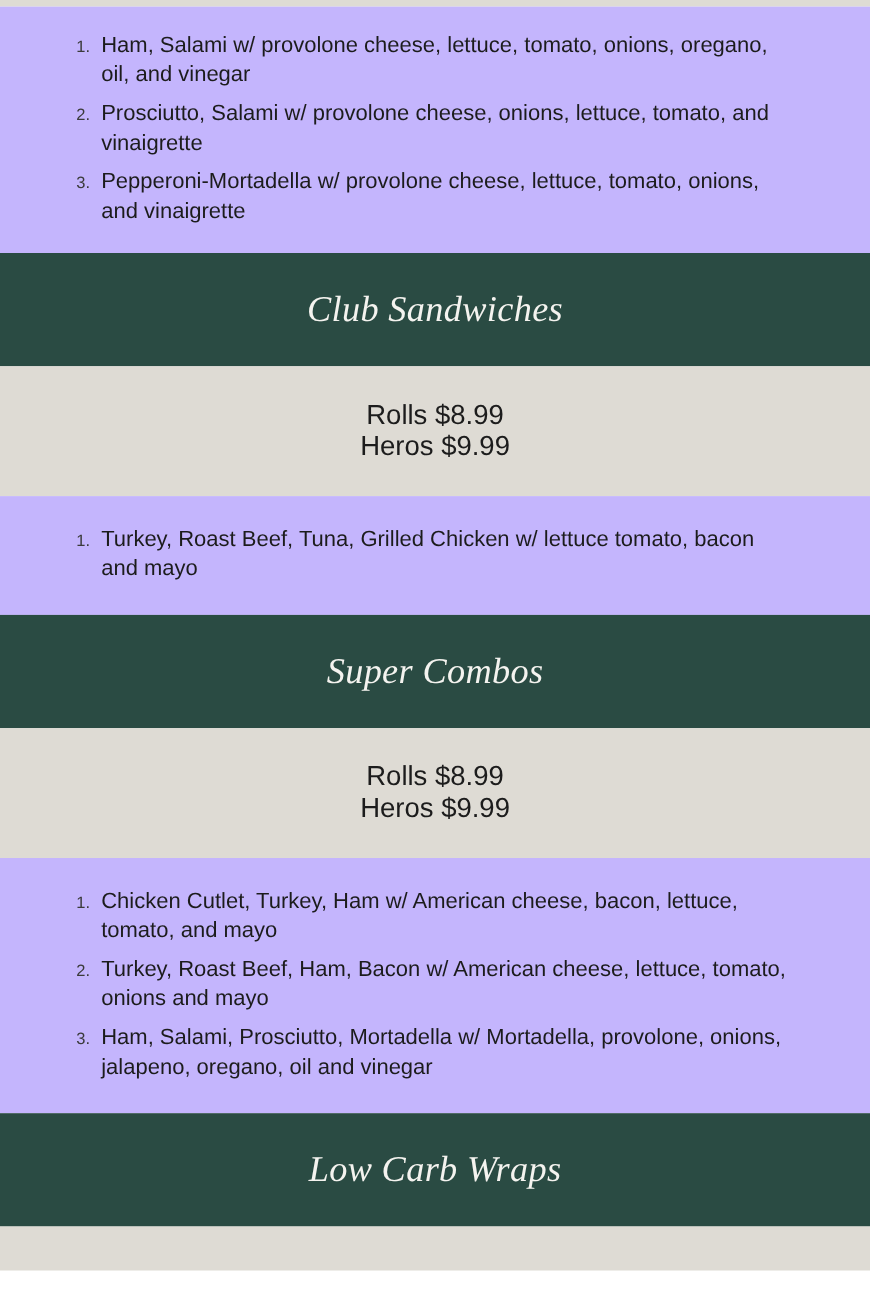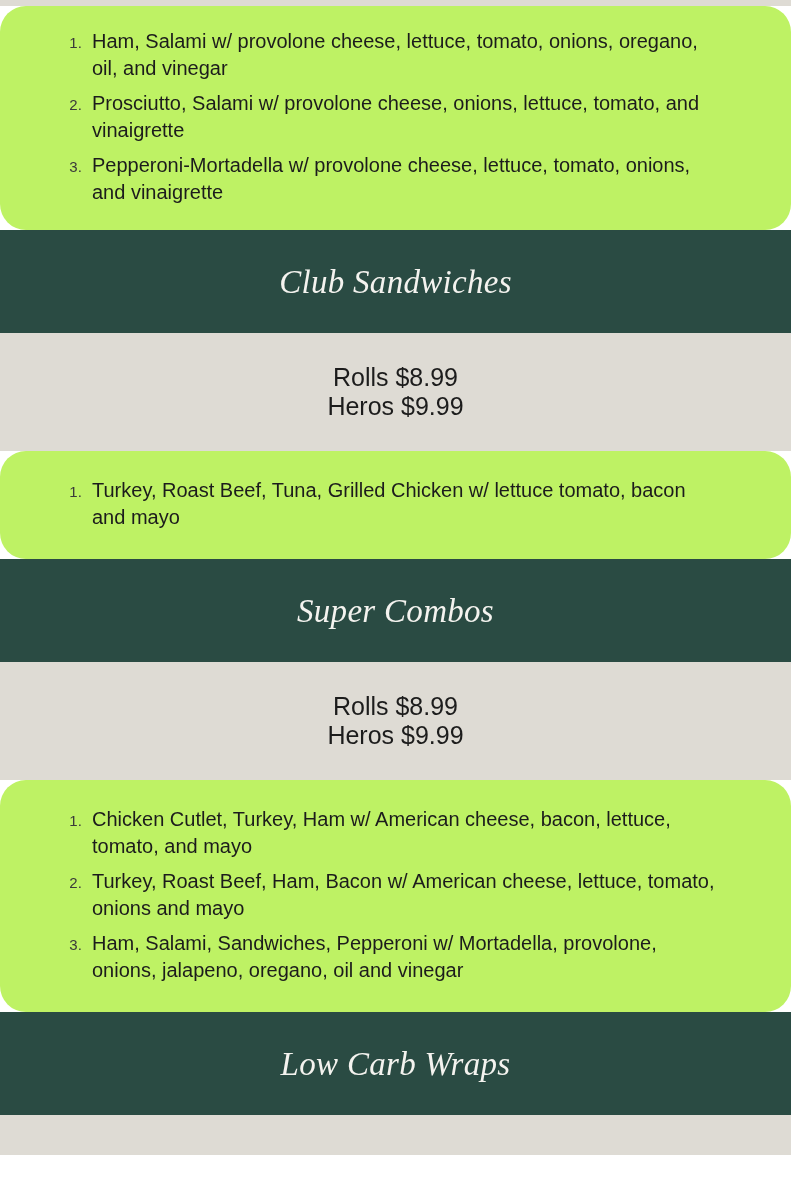--- a/index.html
+++ b/index.html
@@ -20,23 +20,22 @@
 
   
   .top-strip {
     height: 6px;
     background: #dedbd4;
     width: 100%;
   }
 
   
   .list-block {
-    background: #bef264;
+    background: #c4b5fd;
     padding: 22px 68px 24px 56px;
-    border-radius: 26px;
   }
   .list-block.narrow {
     padding: 26px 68px 28px 56px;
   }
   ol.items {
     margin: 0;
     padding: 0 0 0 30px;
     list-style-position: outside;
   }
   ol.items li {
@@ -124,21 +123,21 @@
     <h2>Super Combos</h2>
   </div>
   <div class="price-bar">
     <div class="price-cell left">Rolls $8.99</div>
     <div class="price-cell">Heros $9.99</div>
   </div>
   <div class="list-block narrow">
     <ol class="items">
       <li>Chicken Cutlet, Turkey, Ham w/ American cheese, bacon, lettuce, tomato, and mayo</li>
       <li>Turkey, Roast Beef, Ham, Bacon w/ American cheese, lettuce, tomato, onions and mayo</li>
-      <li>Ham, Salami, Sandwiches, Pepperoni w/ Mortadella, provolone, onions, jalapeno, oregano, oil and vinegar</li>
+      <li>Ham, Salami, Prosciutto, Mortadella w/ Mortadella, provolone, onions, jalapeno, oregano, oil and vinegar</li>
     </ol>
   </div>
 
   <div class="section-header">
     <h2>Low Carb Wraps</h2>
   </div>
   <div class="spacer-grey"></div>
 
 </div>
 

